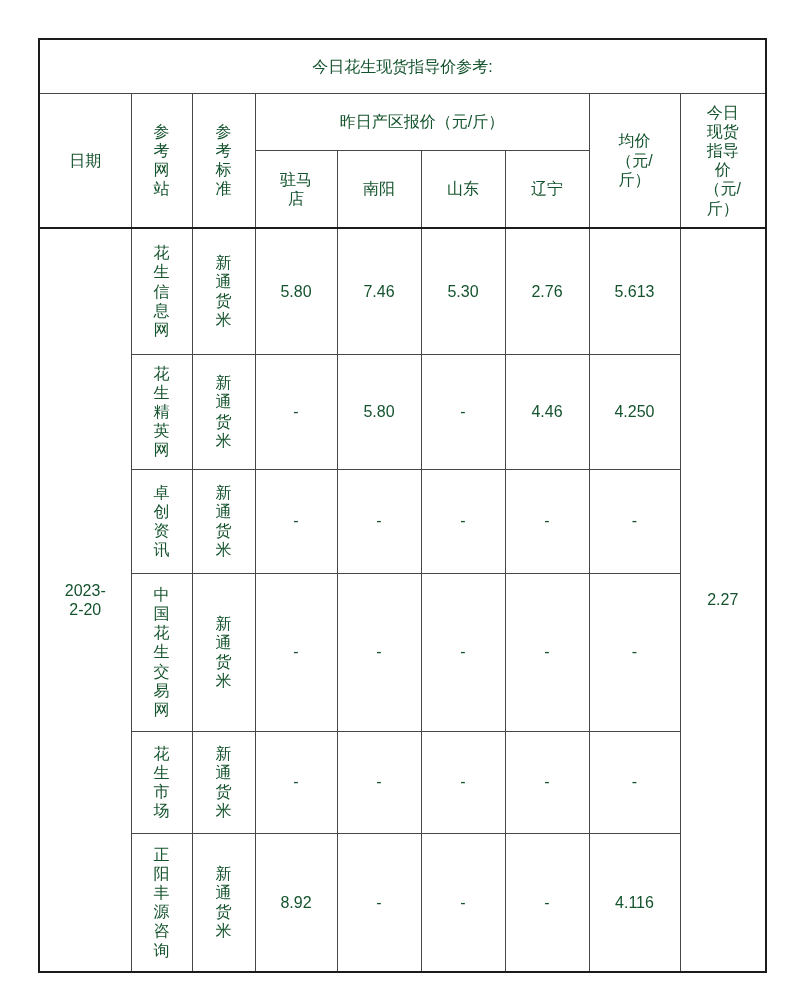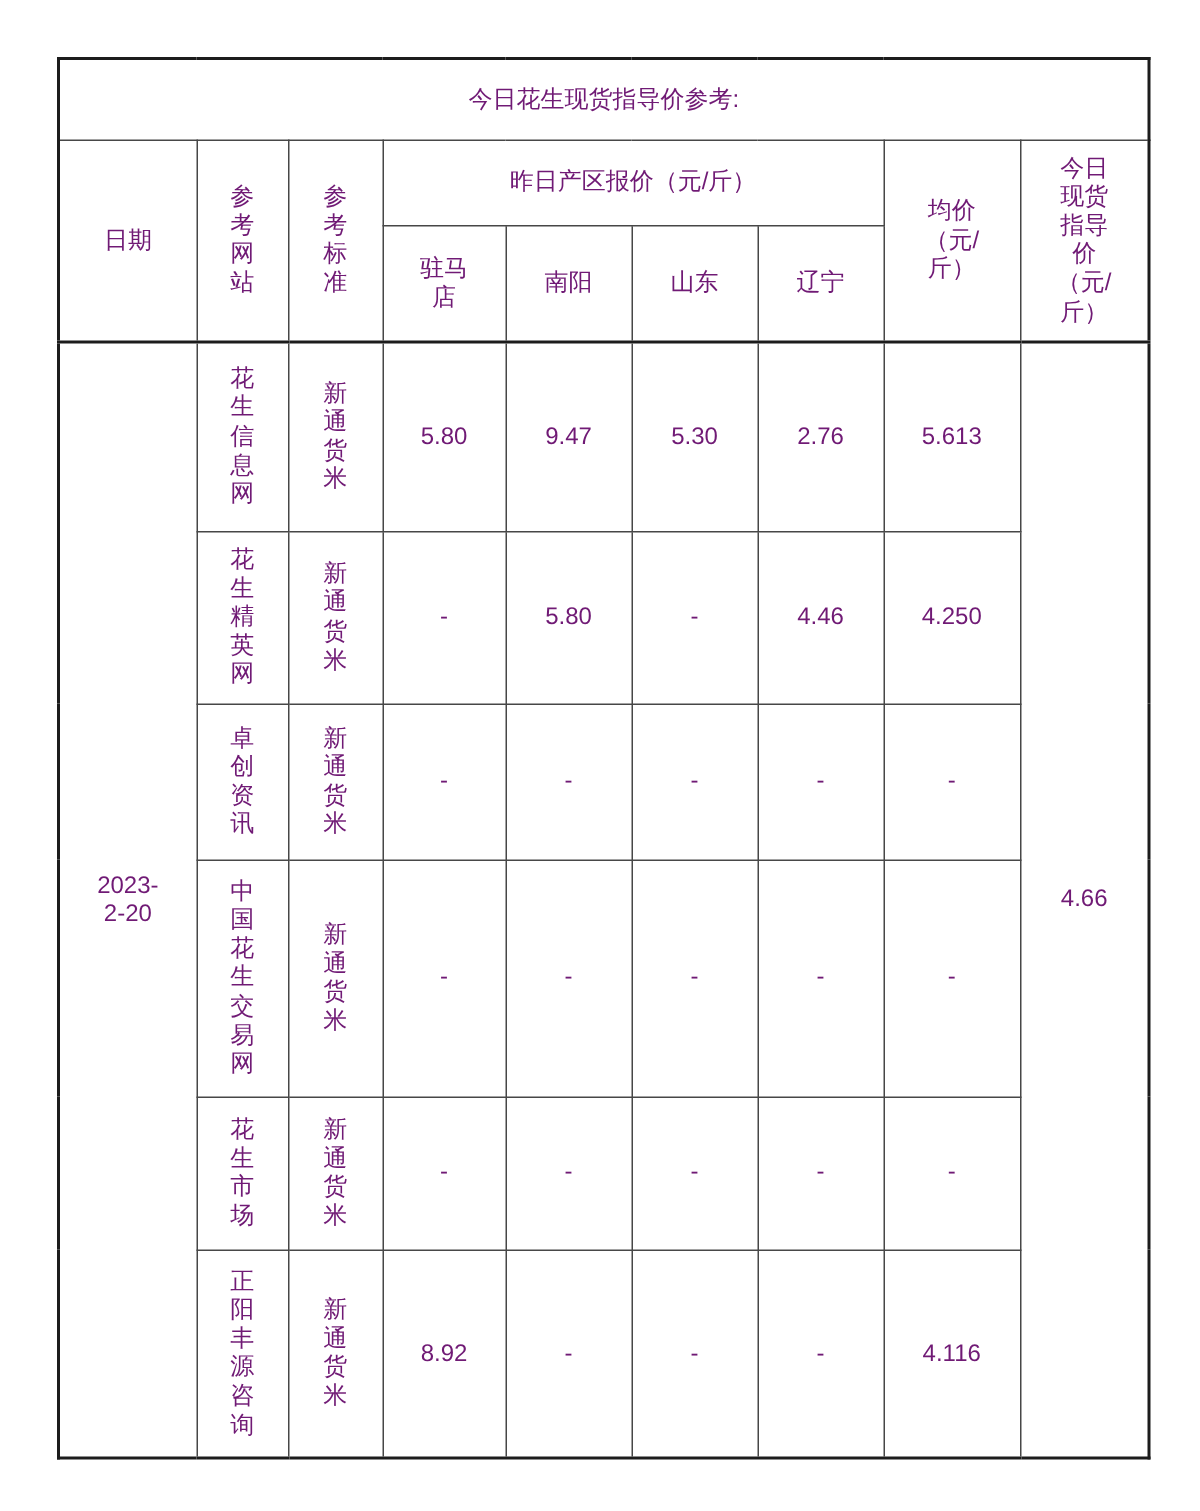--- a/index.html
+++ b/index.html
@@ -21,21 +21,21 @@
     width: 727px;
     border: 2px solid #1c1c1c;
     background: #ffffff;
   }
   table.price-table td {
     border: 1px solid #474747;
     box-sizing: border-box;
     padding: 2px 4px;
     font-size: 16px;
     line-height: 1.2;
-    color: #701a75;
+    color: #14532d;
     text-align: center;
     vertical-align: middle;
     white-space: pre-line;
     overflow: hidden;
   }
   
   col.c-date   { width: 92px; }
   col.c-site   { width: 61px; }
   col.c-std    { width: 63px; }
   col.c-zmd    { width: 82px; }
@@ -132,25 +132,25 @@
       <td class="vstack">花
 生
 信
 息
 网</td>
       <td class="vstack">新
 通
 货
 米</td>
       <td>5.80</td>
-      <td>9.47</td>
+      <td>7.46</td>
       <td>5.30</td>
       <td>2.76</td>
       <td>5.613</td>
-      <td rowspan="6">4.66</td>
+      <td rowspan="6">2.27</td>
     </tr>
 
     <tr class="row-d2">
       <td class="vstack">花
 生
 精
 英
 网</td>
       <td class="vstack">新
 通

